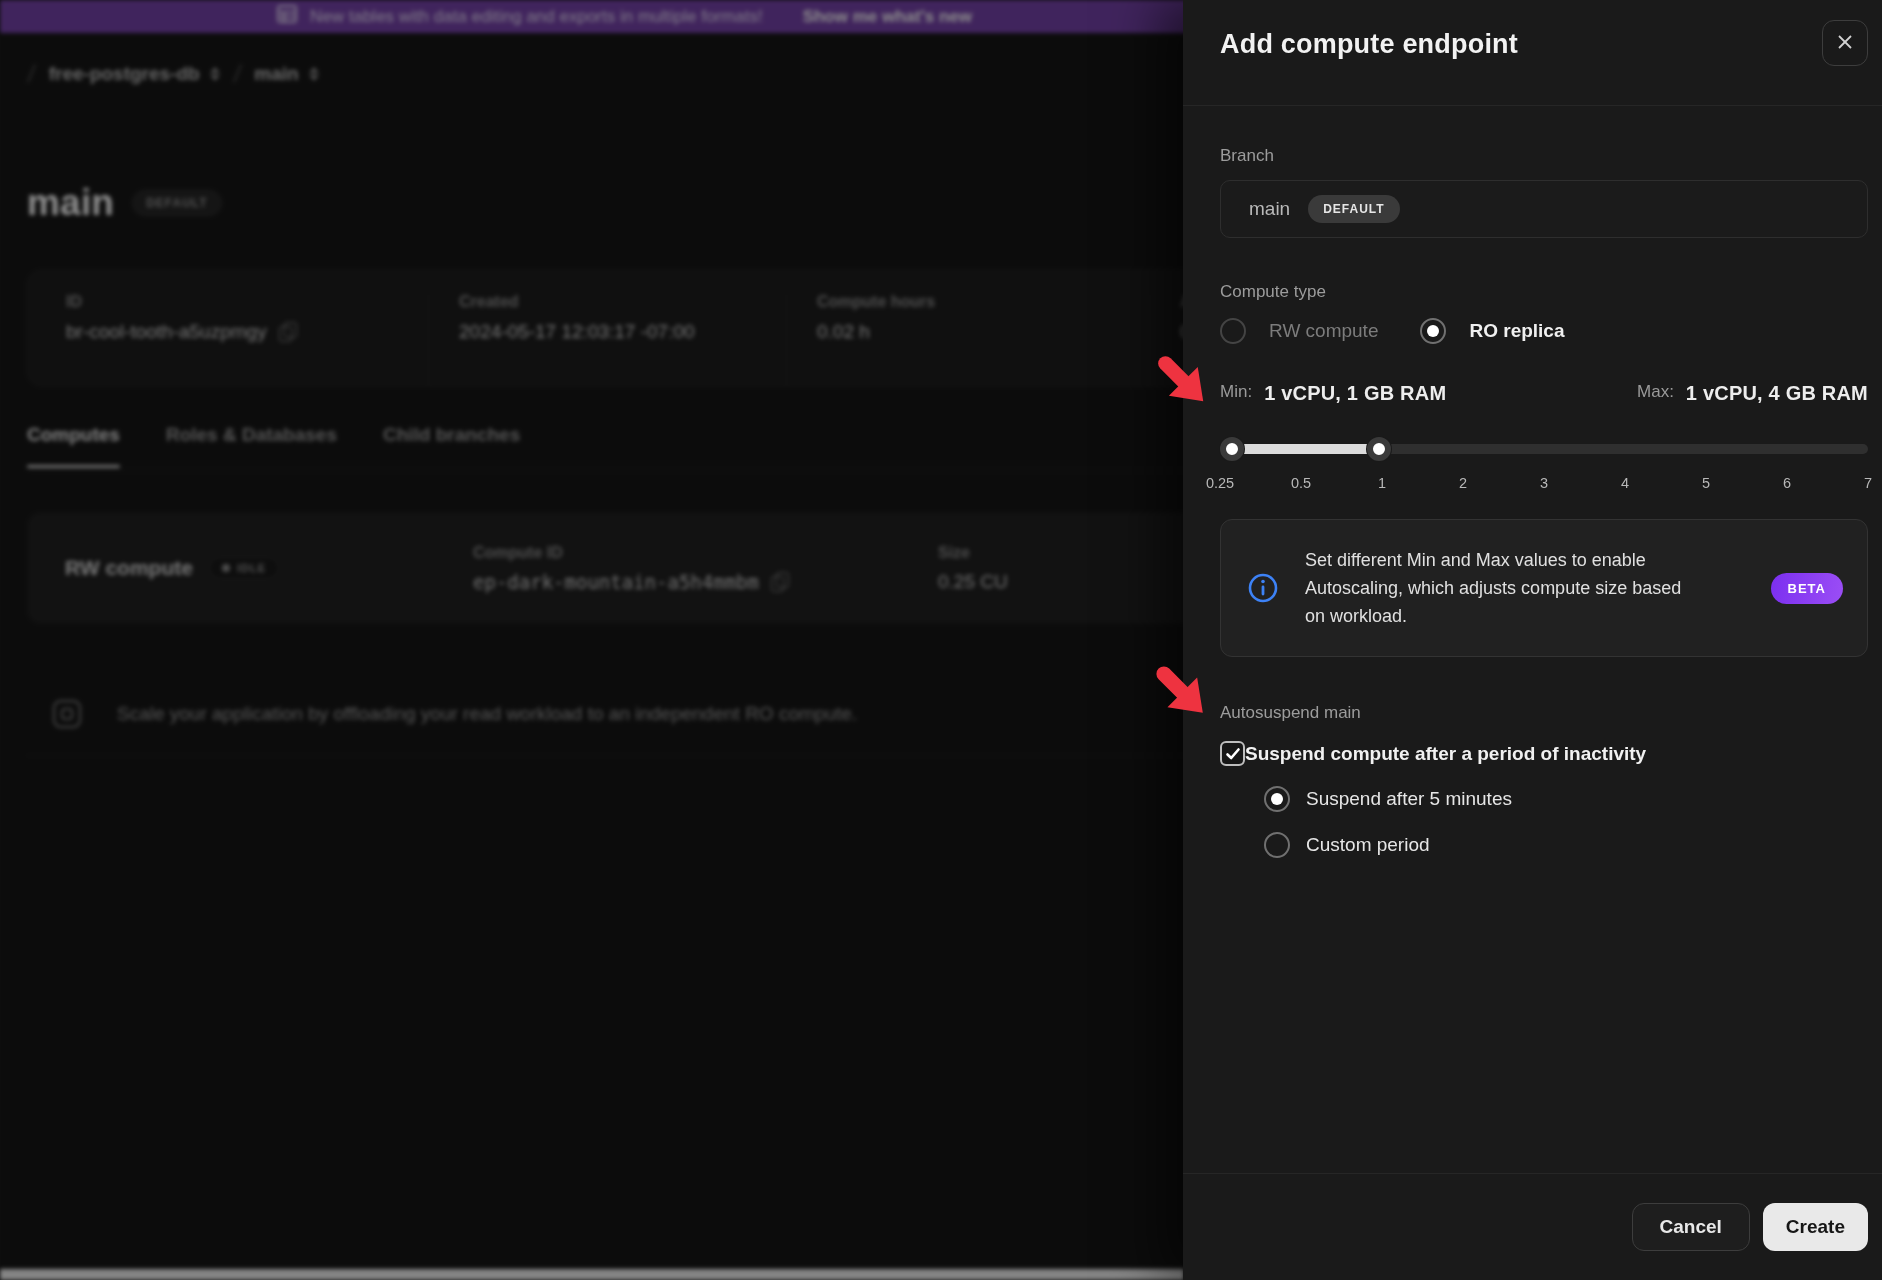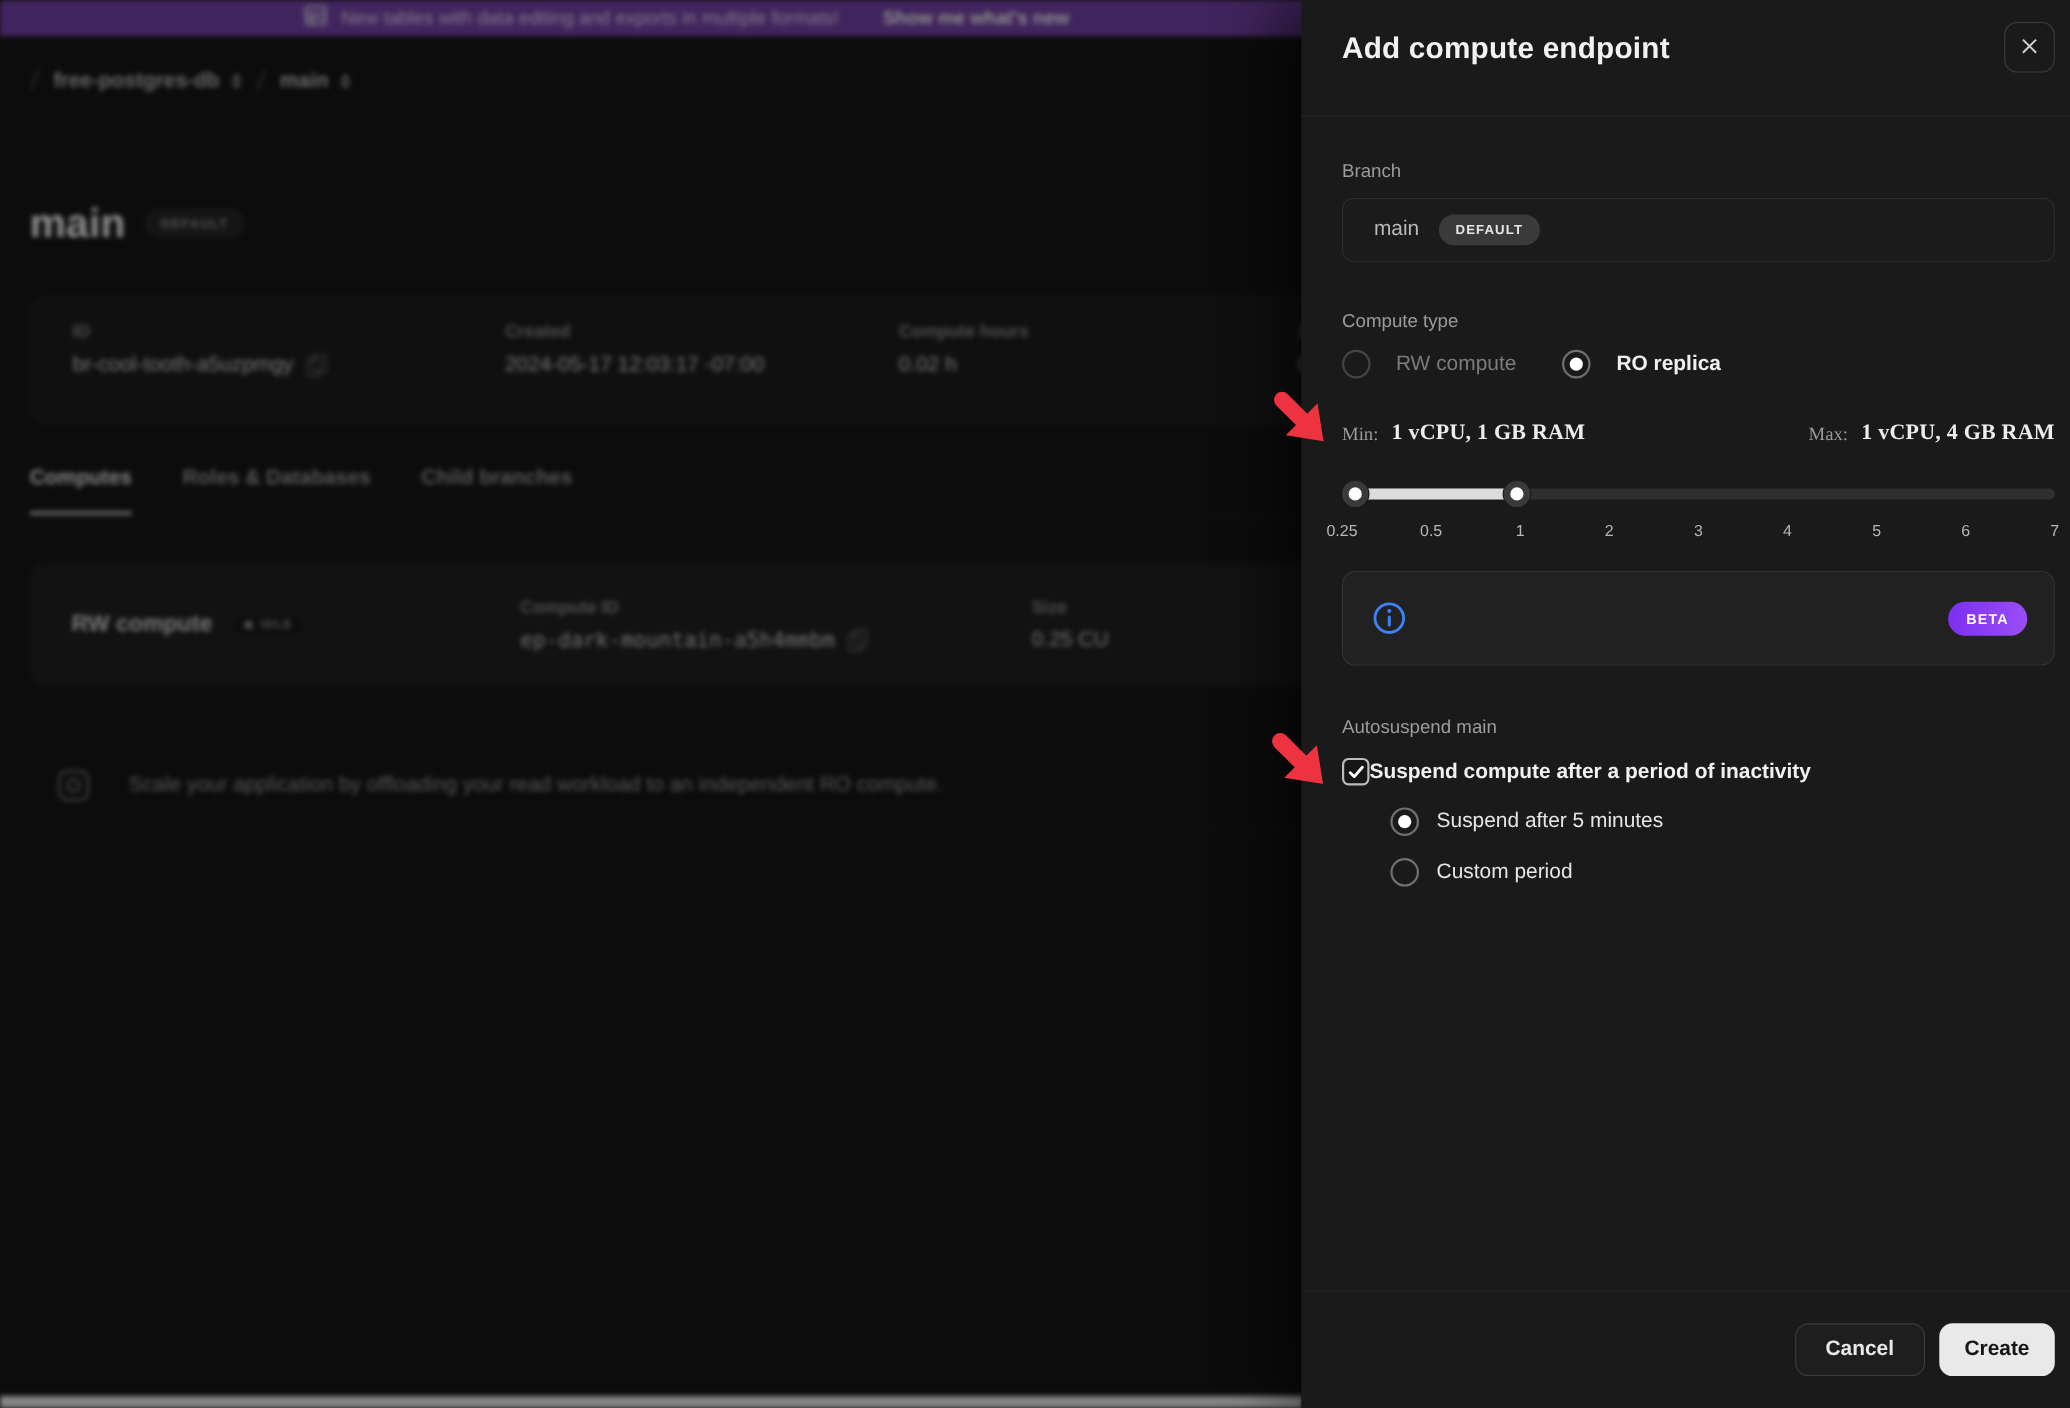--- a/index.html
+++ b/index.html
@@ -96,21 +96,21 @@
   .radio-row { margin-top:16px; display:flex; align-items:center; gap:42px; }
   .radio-opt { display:flex; align-items:center; gap:23px; cursor:pointer; }
   .radio-c { width:26px; height:26px; border-radius:50%; border:2px solid #707070; position:relative; flex:0 0 auto; }
   .radio-c.sel::after { content:""; position:absolute; left:50%; top:50%; width:12px; height:12px;
             transform:translate(-50%,-50%); border-radius:50%; background:#ffffff; }
   .radio-c.dis { border-color:#444444; }
   .radio-lbl { font-size:19px; font-weight:600; color:#f0f0f0; }
   .radio-lbl.dim { color:#7c7c7c; font-weight:500; }
 
   .minmax-row { margin-top:38px; display:flex; justify-content:space-between; align-items:baseline; }
-  .mm-group { display:flex; align-items:flex-end; gap:12px;font-family:Liberation Serif, serif; }
+  .mm-group { display:flex; align-items:flex-start; gap:12px; }
   .mm-label { font-size:17px; color:#9a9a9a; }
   .mm-value { font-size:20px; font-weight:600; color:#ededed; letter-spacing:.2px; }
 
   .slider { position:relative; margin-top:32px; height:24px; cursor:pointer; }
   .slider .track { position:absolute; top:7px; left:0; right:0; height:10px; border-radius:6px; background:#2f2f2f; }
   .slider .fill { position:absolute; top:7px; left:0; width:24.5%; height:10px; border-radius:6px; background:#dcdcdc; }
   .handle { position:absolute; top:12px; width:24px; height:24px; border-radius:50%; background:#ffffff;
             border:6px solid #3a3a3a; transform:translate(-50%,-50%); cursor:grab; box-shadow:0 0 0 1px #1a1a1a; }
   .handle.h1 { left:1.8%; }
   .handle.h2 { left:24.5%; }
@@ -321,20 +321,21 @@
       </div>
 
       <div class="info-box">
         <span class="info-ic">
           <svg width="32" height="32" viewBox="0 0 32 32" fill="none">
             <circle cx="16" cy="16" r="13" stroke="#3d82f6" stroke-width="2.6"></circle>
             <circle cx="16" cy="9.5" r="1.8" fill="#3d82f6"></circle>
             <rect x="14.6" y="13.5" width="2.8" height="10" rx="1.4" fill="#3d82f6"></rect>
           </svg>
         </span>
+        <span class="info-text">Set different Min and Max values to enable Autoscaling, which adjusts compute size based on workload.</span>
         <span class="beta-badge">BETA</span>
       </div>
 
       <div class="field-label lbl-autosuspend">Autosuspend main</div>
 
       <div class="check-row">
         <span class="checkbox">
           <svg width="16" height="16" viewBox="0 0 16 16" fill="none" stroke="#ffffff" stroke-width="2.6" stroke-linecap="round" stroke-linejoin="round">
             <polyline points="2.5,8.5 6.2,12 13.5,3.5"></polyline>
           </svg>

